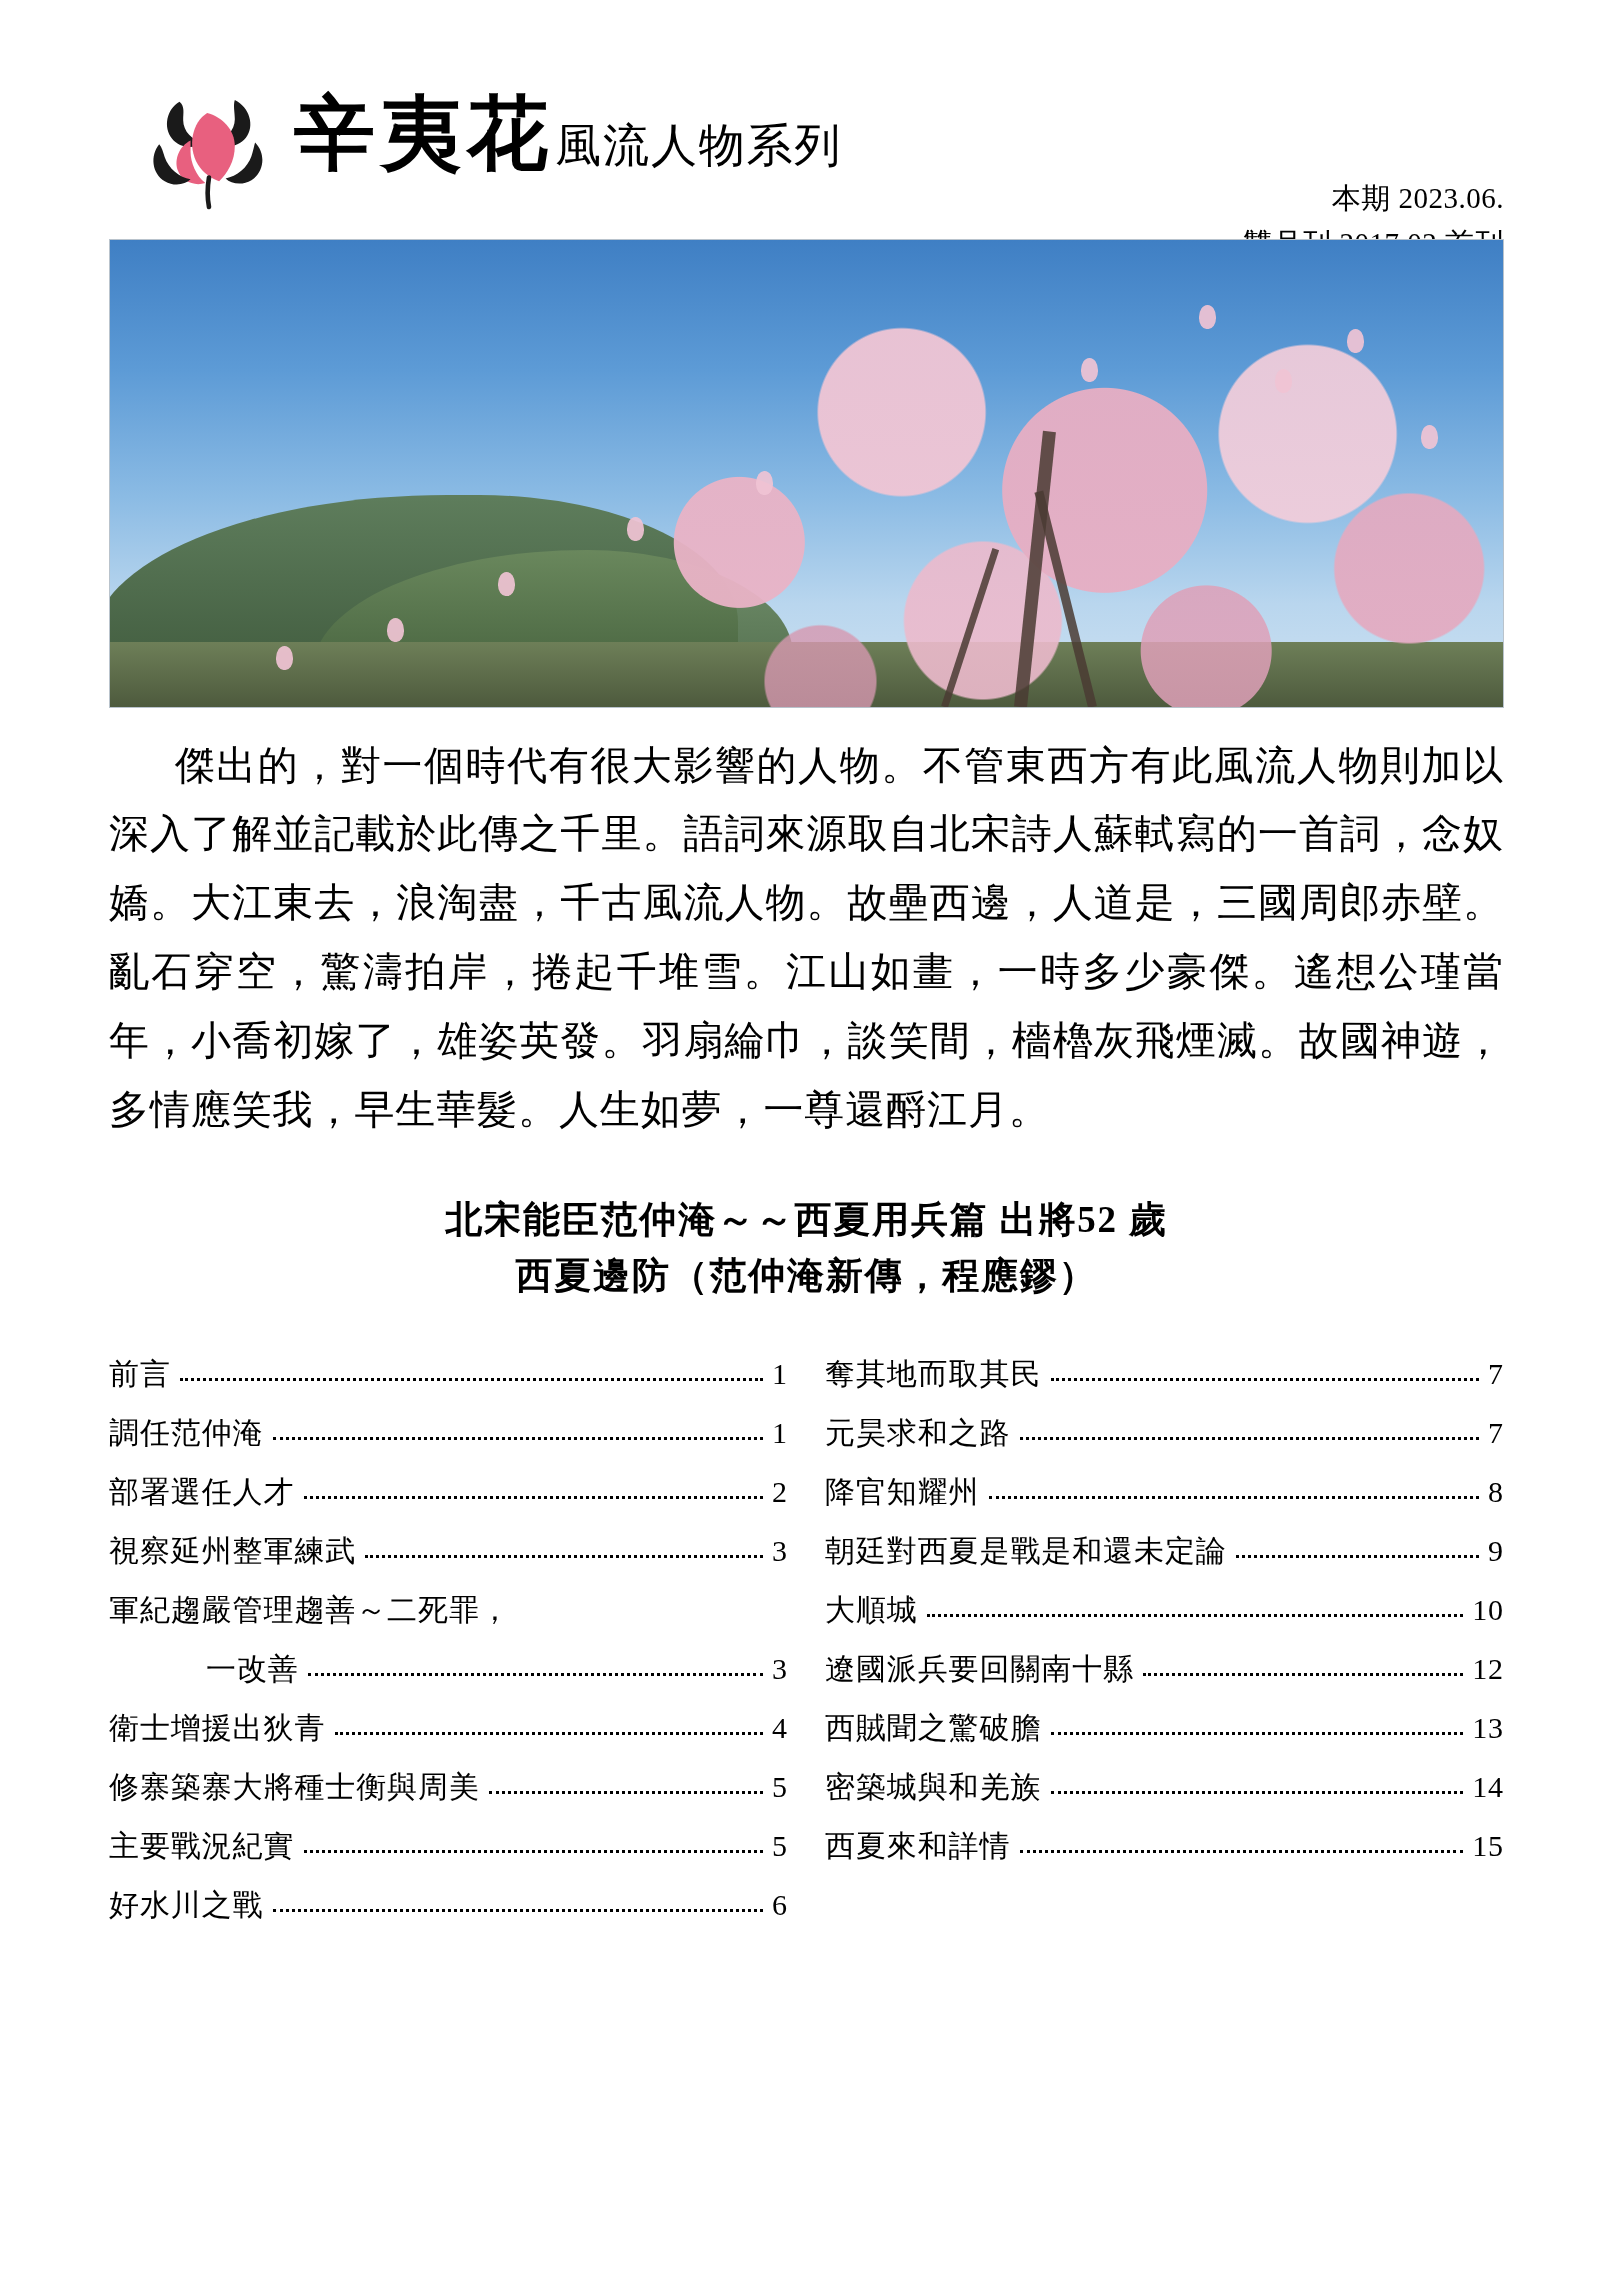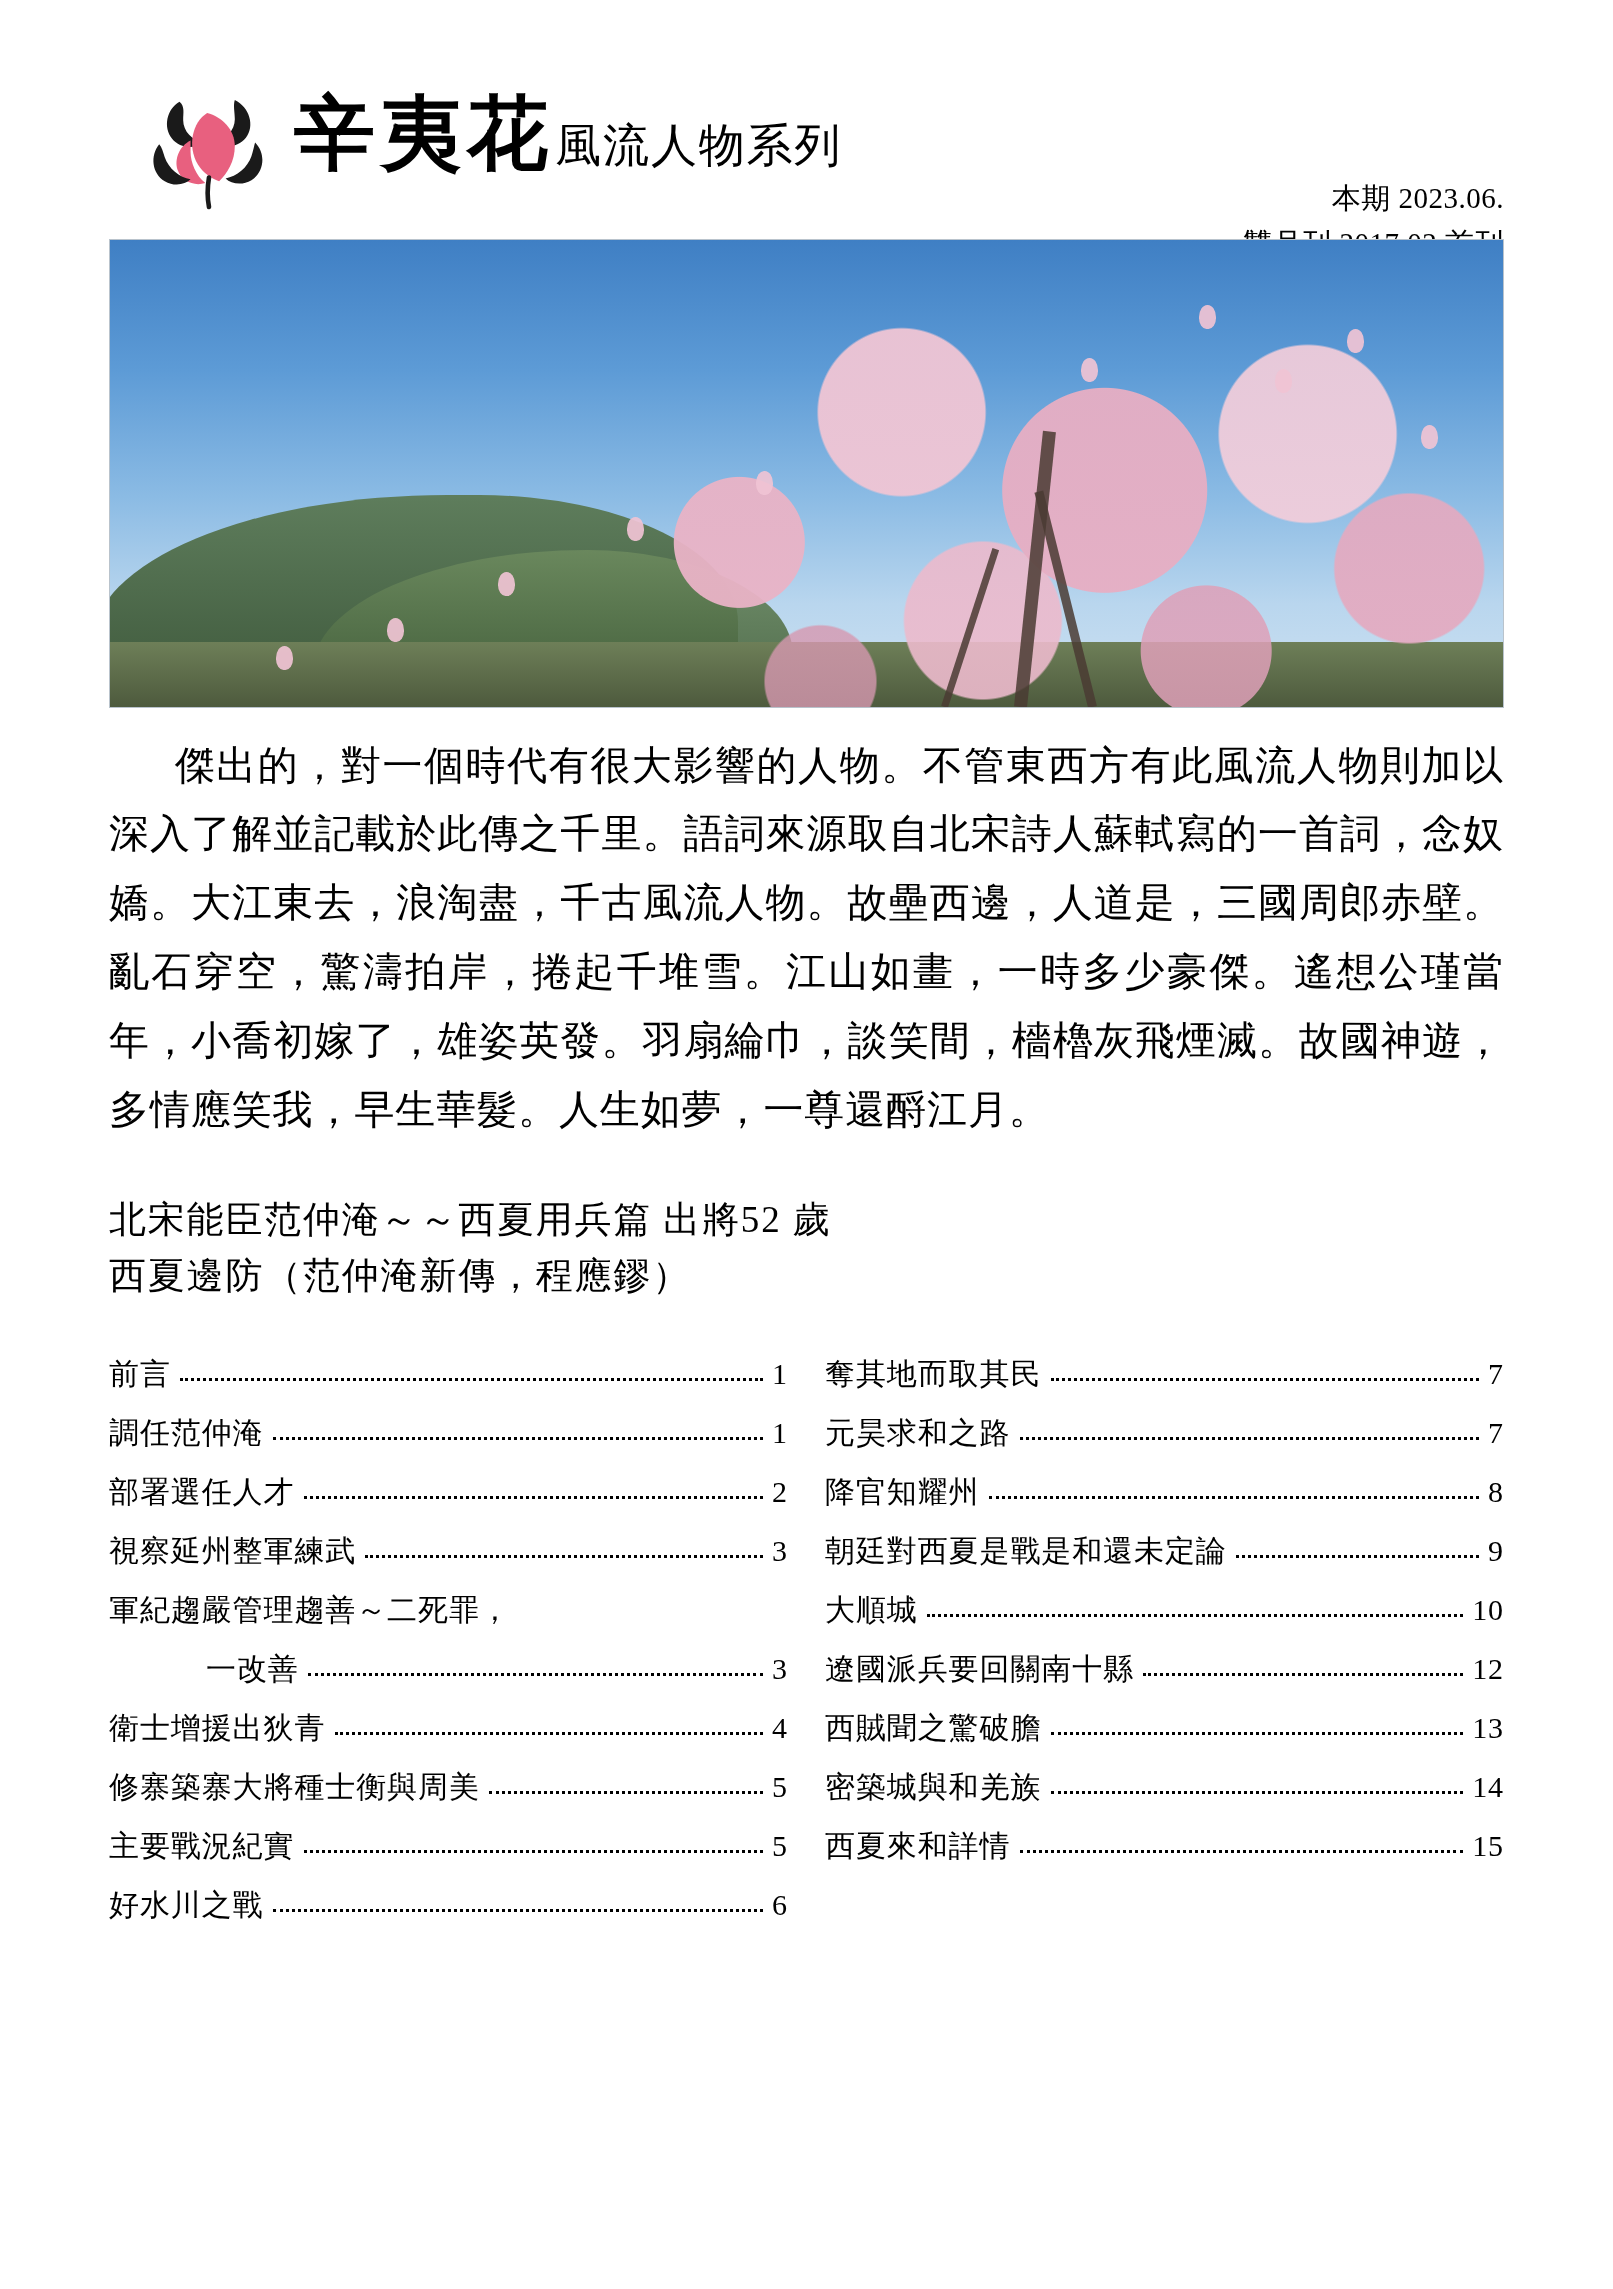--- a/index.html
+++ b/index.html
@@ -160,23 +160,23 @@
     font-size: 40px;
     line-height: 1.72;
     text-align: justify;
     text-justify: inter-ideograph;
     letter-spacing: 0.9px;
   }
   .intro .indent { display: inline-block; width: 65px; }
 
   .article-title {
     margin: 48px 109px 0 109px;
-    text-align: left;
+    text-align: center;
     font-size: 37px;
-    font-weight: normal;
+    font-weight: bold;
     line-height: 1.5;
     letter-spacing: 1.8px;
   }
   .article-title div { white-space: nowrap; }
 
   
   .toc {
     margin: 28px 109px 0 109px;
     display: flex;
     gap: 37px;

